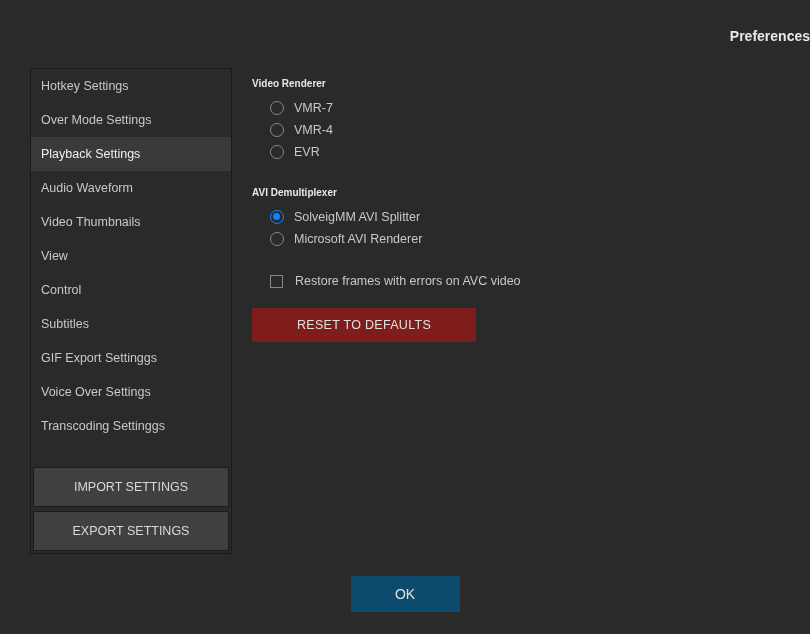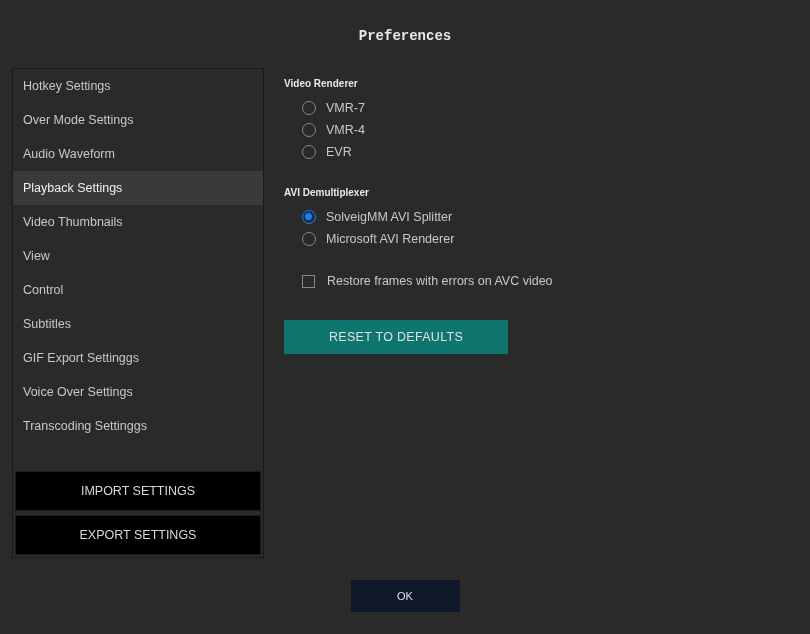--- a/index.html
+++ b/index.html
@@ -12,58 +12,58 @@
       height: 634px;
       overflow: hidden;
     }
     .window {
       width: 100%;
       height: 100%;
       display: flex;
       flex-direction: column;
     }
     .header {
-      text-align: center;
+      text-align: right;
       padding: 28px 0 24px 0;
       font-weight: bold;
       font-size: 14px;
       color: #e8e8e8;
-      font-family: Liberation Mono, monospace;
     }
     .content-area {
       flex: 1;
       display: flex;
       padding: 0 12px;
       gap: 20px;
     }
     .sidebar {
-      width: 252px;
+      width: 202px;
       border: 1px solid #1a1a1a;
       display: flex;
       flex-direction: column;
+      margin-left: 18px;
     }
     .sidebar-list {
       flex: 1;
     }
     .sidebar-item {
       padding: 10px 10px;
       color: #c8c8c8;
       font-size: 12.5px;
       cursor: pointer;
     }
     .sidebar-item.selected {
       background: #3a3a3a;
       color: #f0f0f0;
     }
     .sidebar-buttons {
       display: flex;
       flex-direction: column;
     }
     .sidebar-button {
-      background: #000000;
+      background: #404040;
       color: #d8d8d8;
       border: 1px solid #1c1c1c;
       padding: 12px 0;
       margin: 2px;
       text-align: center;
       font-size: 12.5px;
       cursor: pointer;
     }
     .main-panel {
       flex: 1;
@@ -107,74 +107,74 @@
       border-radius: 50%;
     }
     .radio-label {
       color: #c8c8c8;
       font-size: 12.5px;
     }
     .checkbox-row {
       display: flex;
       align-items: center;
       padding-left: 18px;
-      margin-bottom: 32px;
+      margin-bottom: 20px;
       cursor: pointer;
     }
     .checkbox {
       width: 13px;
       height: 13px;
       border: 1.5px solid #888;
       margin-right: 12px;
       display: inline-block;
       flex-shrink: 0;
     }
     .checkbox-label {
       color: #c8c8c8;
       font-size: 12.5px;
     }
     .reset-button {
-      background: #0f766e;
+      background: #7f1d1d;
       color: #e0e0e0;
       border: none;
       padding: 10px 0;
       width: 224px;
       font-size: 12.5px;
       letter-spacing: 0.3px;
       cursor: pointer;
       text-align: center;
     }
     .footer {
       text-align: center;
       padding: 22px 0;
     }
     .ok-button {
-      background: #0f172a;
+      background: #0c4a6e;
       color: #e0e0e0;
       border: none;
       padding: 10px 0;
       width: 109px;
-      font-size: 11px;
+      font-size: 14px;
       cursor: pointer;
     }
   </style>
 </head>
 <body>
 
 <div class="window">
   <div class="header">Preferences</div>
 
   <div class="content-area">
 
     <div class="sidebar">
       <div class="sidebar-list">
         <div class="sidebar-item">Hotkey Settings</div>
         <div class="sidebar-item">Over Mode Settings</div>
+        <div class="sidebar-item selected">Playback Settings</div>
         <div class="sidebar-item">Audio Waveform</div>
-        <div class="sidebar-item selected">Playback Settings</div>
         <div class="sidebar-item">Video Thumbnails</div>
         <div class="sidebar-item">View</div>
         <div class="sidebar-item">Control</div>
         <div class="sidebar-item">Subtitles</div>
         <div class="sidebar-item">GIF Export Settinggs</div>
         <div class="sidebar-item">Voice Over Settings</div>
         <div class="sidebar-item">Transcoding Settinggs</div>
       </div>
       <div class="sidebar-buttons">
         <div class="sidebar-button">IMPORT SETTINGS</div>

